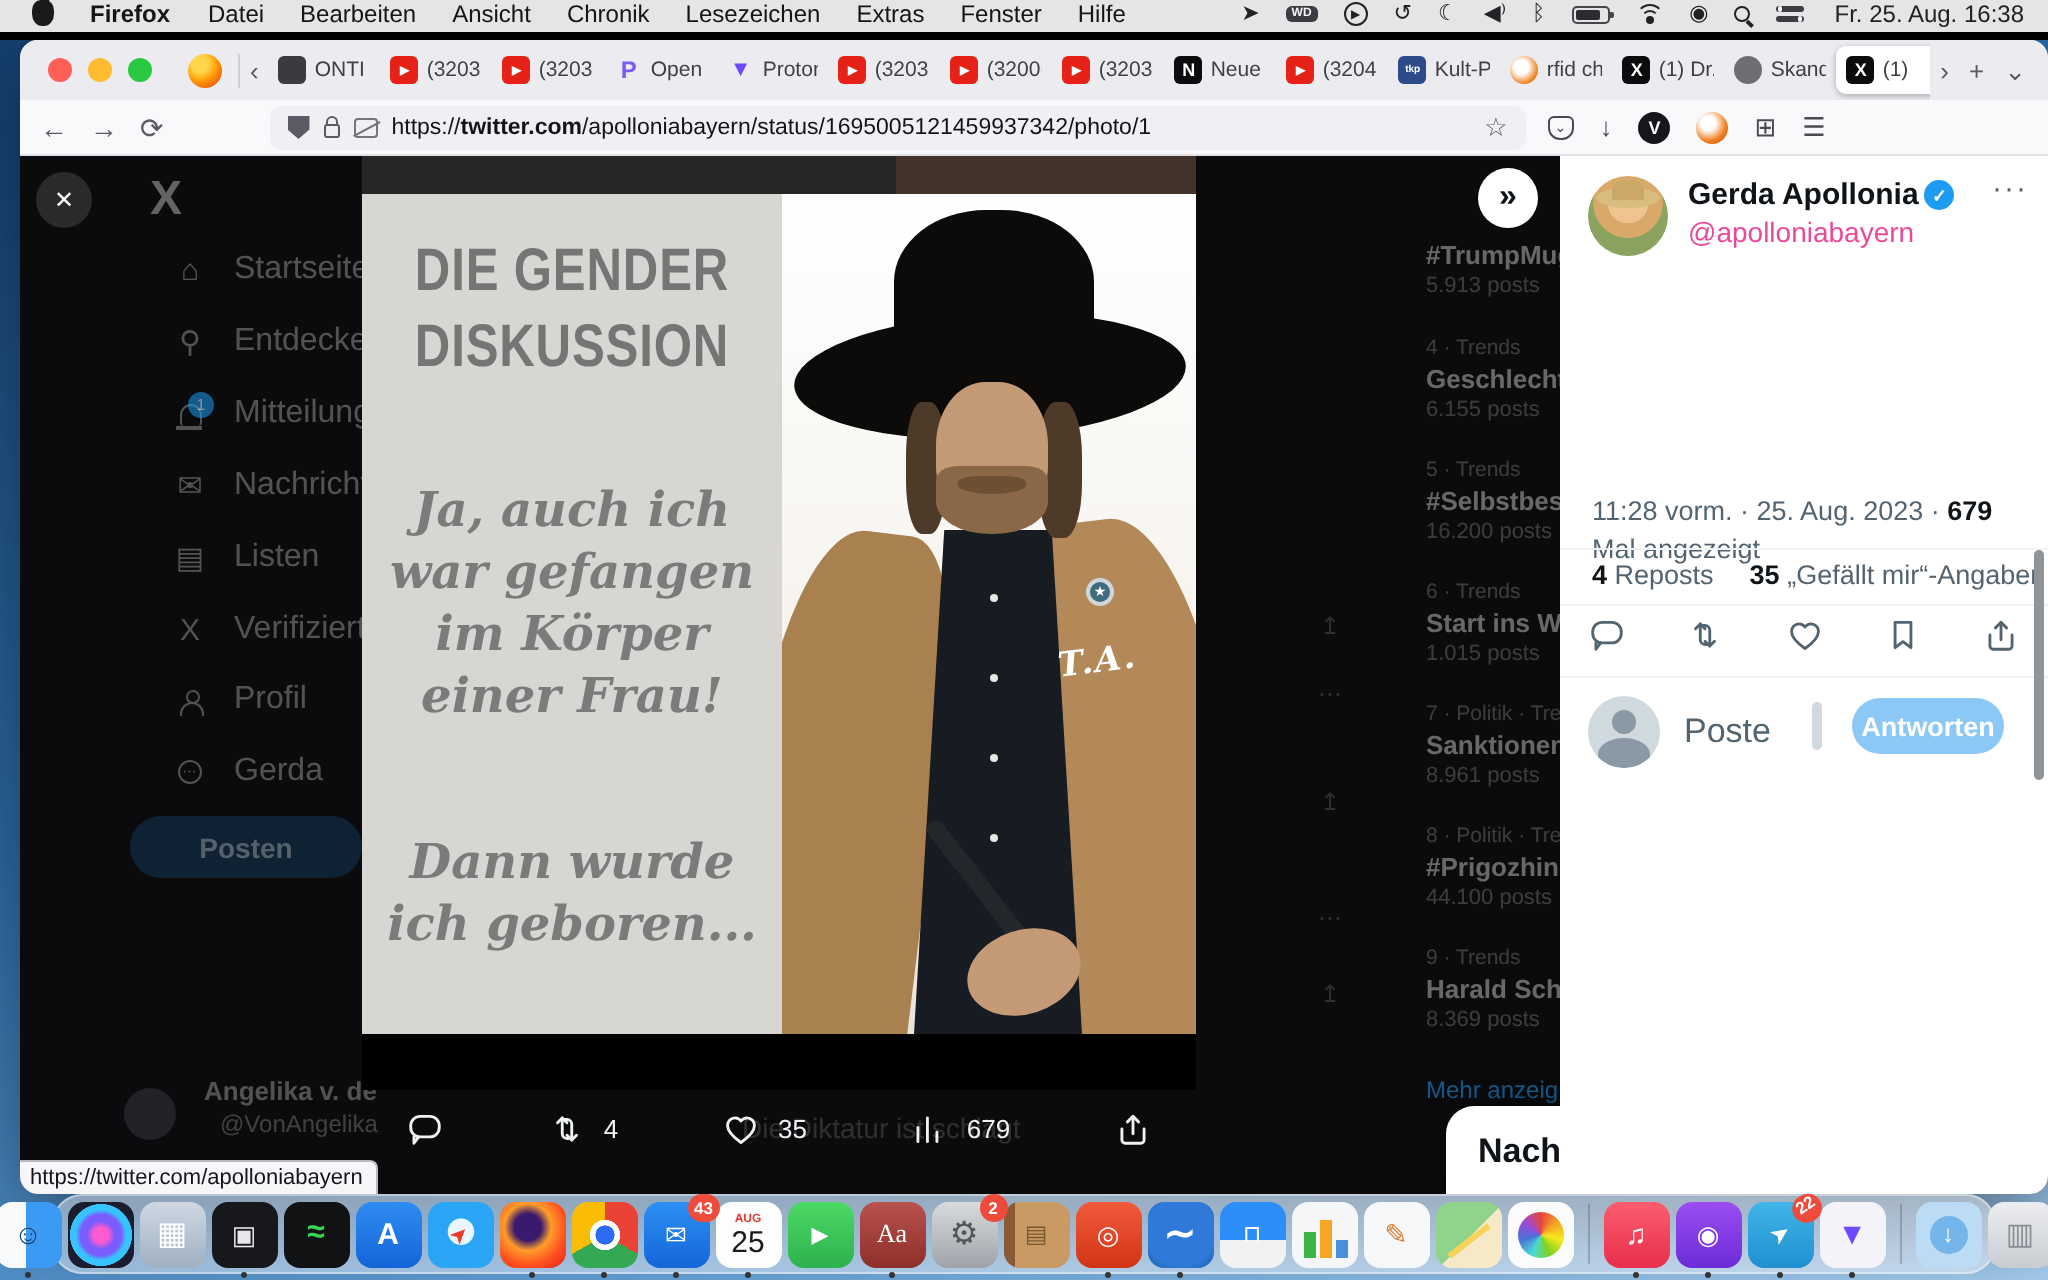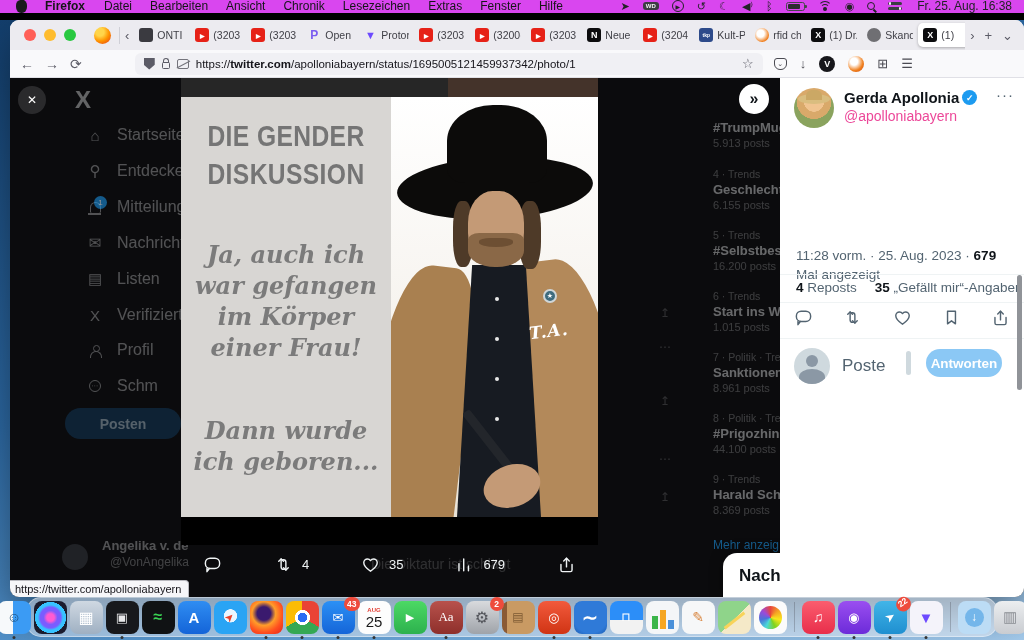--- a/index.html
+++ b/index.html
@@ -1,22 +1,22 @@
 <!DOCTYPE html>
 <html><head>
 <meta charset="utf-8">
 <style>
   *{box-sizing:border-box;margin:0;padding:0}
   html,body{width:1024px;height:640px;overflow:hidden}
   body{font-family:"Liberation Sans",sans-serif;position:relative;
        background:linear-gradient(160deg,#123d6b 0%,#2e6ca8 42%,#5f9fd7 72%,#a6cdef 100%)}
 
   
-  .menubar{position:absolute;top:0;left:0;right:0;height:20px;background:#d946ef;display:flex;
-           align-items:flex-end;padding:0 12px;font-size:12px;color:#151517;z-index:80;border-bottom:7px solid #000000}
+  .menubar{position:absolute;top:0;left:0;right:0;height:20px;background:#e5e5e5;display:flex;
+           align-items:flex-start;padding:0 12px;font-size:12px;color:#151517;z-index:80;border-bottom:4px solid #000000}
   .apple-logo{width:11px;height:13px;background:#1a1a1c;border-radius:40% 40% 46% 46%;position:relative;margin:0 8px 0 4px}
   .apple-logo::before{content:"";position:absolute;top:-3px;left:5px;width:4px;height:4px;background:#1a1a1c;border-radius:50% 0}
   .menu-item{padding:0 9px;white-space:nowrap}
   .menu-item.bold{font-weight:bold;padding:0 10px}
   .mb-right{margin-left:auto;display:flex;align-items:center;gap:13px;color:#222226}
   .mb-ico{font-size:11px;line-height:1;display:inline-flex;align-items:center;justify-content:center}
   .mb-wd{background:#3c3c43;color:#f4f4f6;font-size:6px;font-weight:bold;border-radius:3px;padding:1px 3px}
   .mb-circ{width:12px;height:12px;border:1.2px solid #222226;border-radius:50%;font-size:6px;display:inline-flex;align-items:center;justify-content:center}
   .battery{width:19px;height:9px;border:1px solid #46464c;border-radius:2.5px;position:relative}
   .battery::before{content:"";position:absolute;left:1px;top:1px;bottom:1px;width:12px;background:#2c2c30;border-radius:1px}
@@ -391,21 +391,21 @@
     <div class="dim o32 sb-item" style="left:75px;top:263px">
         <span class="sb-ico">
           <span class="person"></span>
         </span>
         <span>Profil</span>
       </div>
     <div class="dim o32 sb-item" style="left:75px;top:299px">
         <span class="sb-ico">
           <span class="mehr-ico">⋯</span>
         </span>
-        <span>Schm</span>
+        <span>Gerda</span>
       </div>
     <div class="post-btn">Posten</div>
 
     <div class="dim" style="left:52px;top:466px;width:26px;height:26px;border-radius:50%;background:#3a3f44;opacity:.45"></div>
     <div class="dim o32" style="left:92px;top:460px;font-size:13px;font-weight:bold">Angelika v. de</div>
     <div class="dim o24" style="left:100px;top:477px;font-size:12px">@VonAngelika</div>
 
     <div class="faintcol" style="top:228px">↥</div>
     <div class="faintcol" style="top:262px">⋯</div>
     <div class="faintcol" style="top:316px">↥</div>

